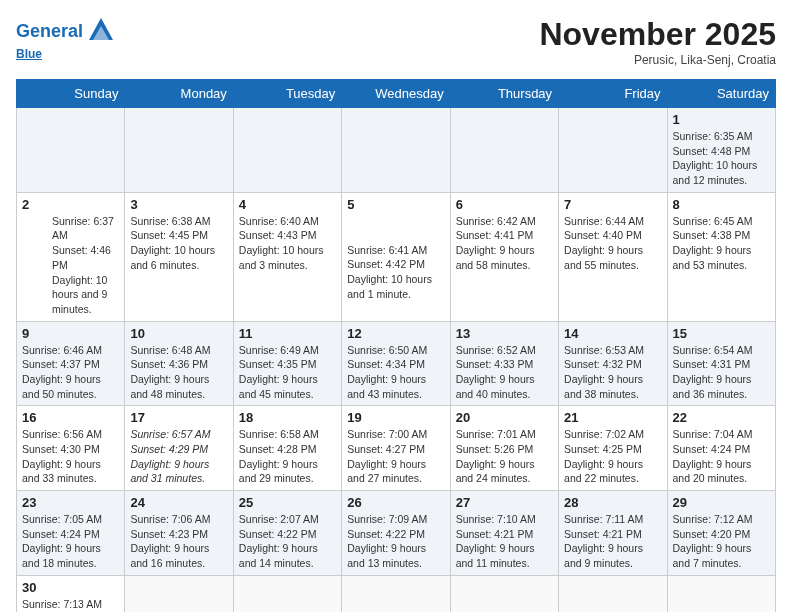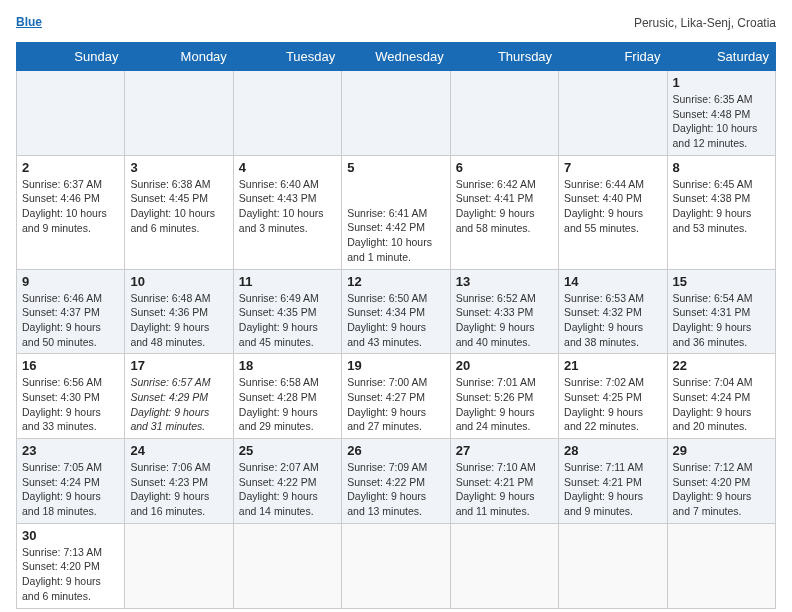--- a/index.html
+++ b/index.html
@@ -83,24 +83,36 @@
     .row-shaded td {
       background: #f0f4f8;
     }
   </style>
 </head>
 <body>
 
 <div class="header">
   <div class="logo">
     <div style="display:flex;flex-direction:column;align-items:flex-start;">
+      <div style="display:flex;align-items:center;">
+        <span class="logo-text">
+          <span>General</span>
+        </span>
+        <div style="margin-left:4px;margin-top:0;">
+          <svg width="28" height="28" viewBox="0 0 28 28">
+            <polygon points="14,2 26,24 2,24" fill="#1a6bb5"></polygon>
+            <polygon points="14,10 22,24 6,24" fill="#fff" opacity="0.5"></polygon>
+          </svg>
+        </div>
+      </div>
       <span class="logo-text" style="color:#1a6bb5;font-size:12px;text-decoration:underline;">Blue</span>
     </div>
   </div>
   <div class="title-block">
+    <h1>November 2025</h1>
     <h2>Perusic, Lika-Senj, Croatia</h2>
   </div>
 </div>
 
 <table class="calendar">
   <thead>
     <tr>
     <th>Sunday</th>
         <th>Monday</th>
         <th>Tuesday</th>
@@ -121,21 +133,21 @@
         <td>
           <span class="day-number">1</span>
           <div class="day-info" style="white-space: pre-line;">Sunrise: 6:35 AM
 Sunset: 4:48 PM
 Daylight: 10 hours and 12 minutes.</div>
         </td>
       </tr>
       <tr>
         <td>
           <span class="day-number">2</span>
-          <div class="day-info" style="white-space: pre-line;">Sunrise: 6:37 AM
+          <div class="day-info" style="white-space: pre-line; margin-left: 30px;">Sunrise: 6:37 AM
 Sunset: 4:46 PM
 Daylight: 10 hours and 9 minutes.</div>
         </td>
         <td>
           <span class="day-number">3</span>
           <div class="day-info" style="white-space: pre-line;">Sunrise: 6:38 AM
 Sunset: 4:45 PM
 Daylight: 10 hours and 6 minutes.</div>
         </td>
         <td>

